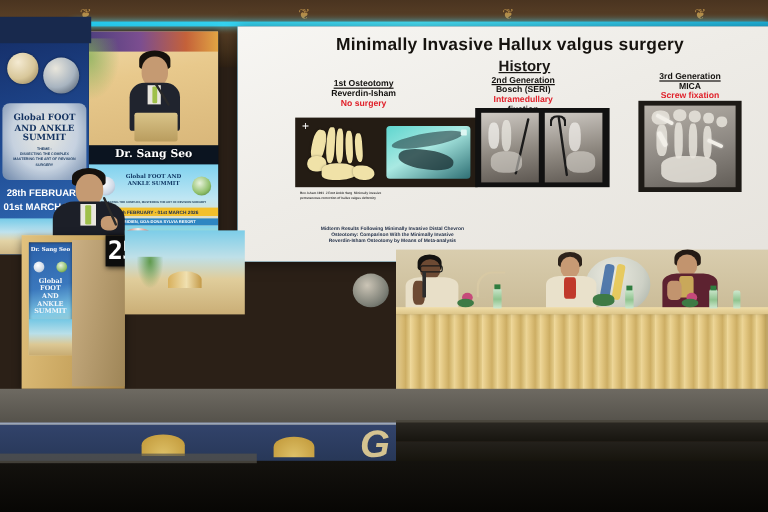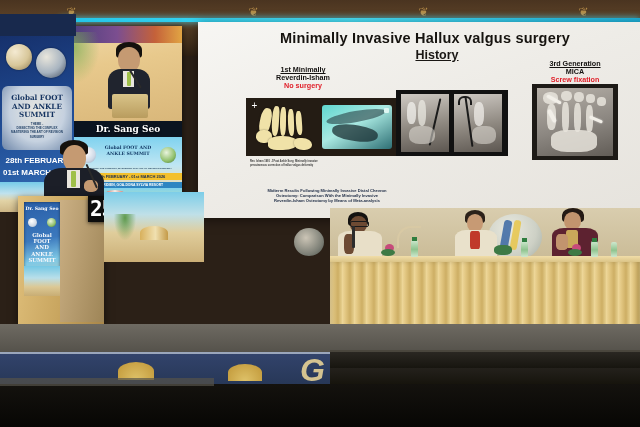--- a/index.html
+++ b/index.html
@@ -145,25 +145,31 @@
 
   <div class="ledstrip" style="left:60px;top:18px;width:580px;"></div>
 
   <div class="screen" style="left:186px;top:22px;width:454px;height:196px;">
     <div class="screen-inner">
 
       <div class="slide-title" style="top:8px;font-size:14.5px;">Minimally Invasive Hallux valgus surgery</div>
       <div class="slide-sub" style="top:26px;font-size:12.5px;">History</div>
 
       <div class="gen" style="left:40px;top:44px;width:130px;font-size:7.2px;">
-        <div class="g-hdr">1st Minimally</div>
+        <div class="g-hdr">1st Osteotomy</div>
         <div class="g-name">Reverdin-Isham</div>
         <div class="g-red">No surgery</div>
       </div>
 
+      <div class="gen" style="left:178px;top:41px;width:120px;font-size:7.2px;">
+        <div class="g-hdr">2nd Generation</div>
+        <div class="g-name">Bosch (SERI)</div>
+        <div class="g-red">Intramedullary</div>
+        <div class="g-name">fixation</div>
+      </div>
 
       <div class="gen" style="left:318px;top:38px;width:118px;font-size:7.2px;">
         <div class="g-hdr">3rd Generation</div>
         <div class="g-name">MICA</div>
         <div class="g-red">Screw fixation</div>
       </div>
 
       <div class="imgbox xr-dark" style="left:48px;top:76px;width:152px;height:58px;">
 
         <div style="position:absolute;left:4px;top:3px;width:9px;height:9px;color:#fff;

